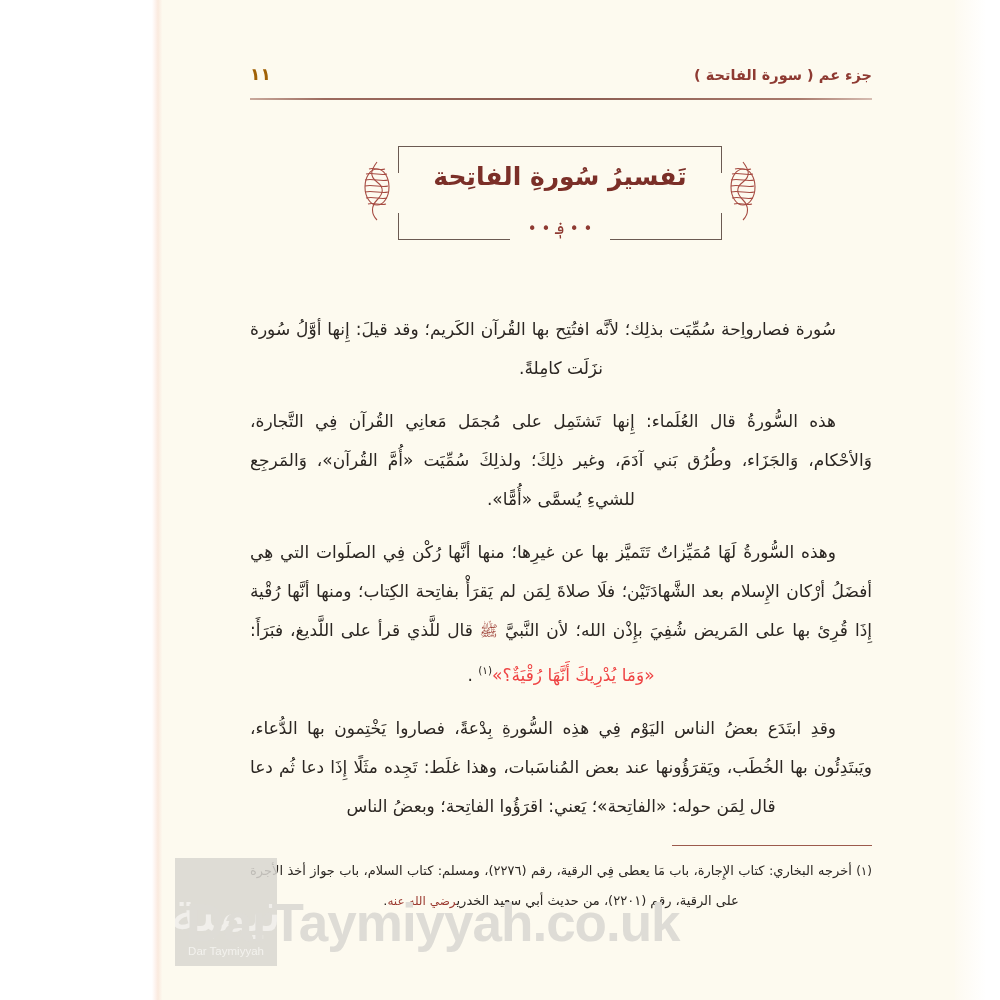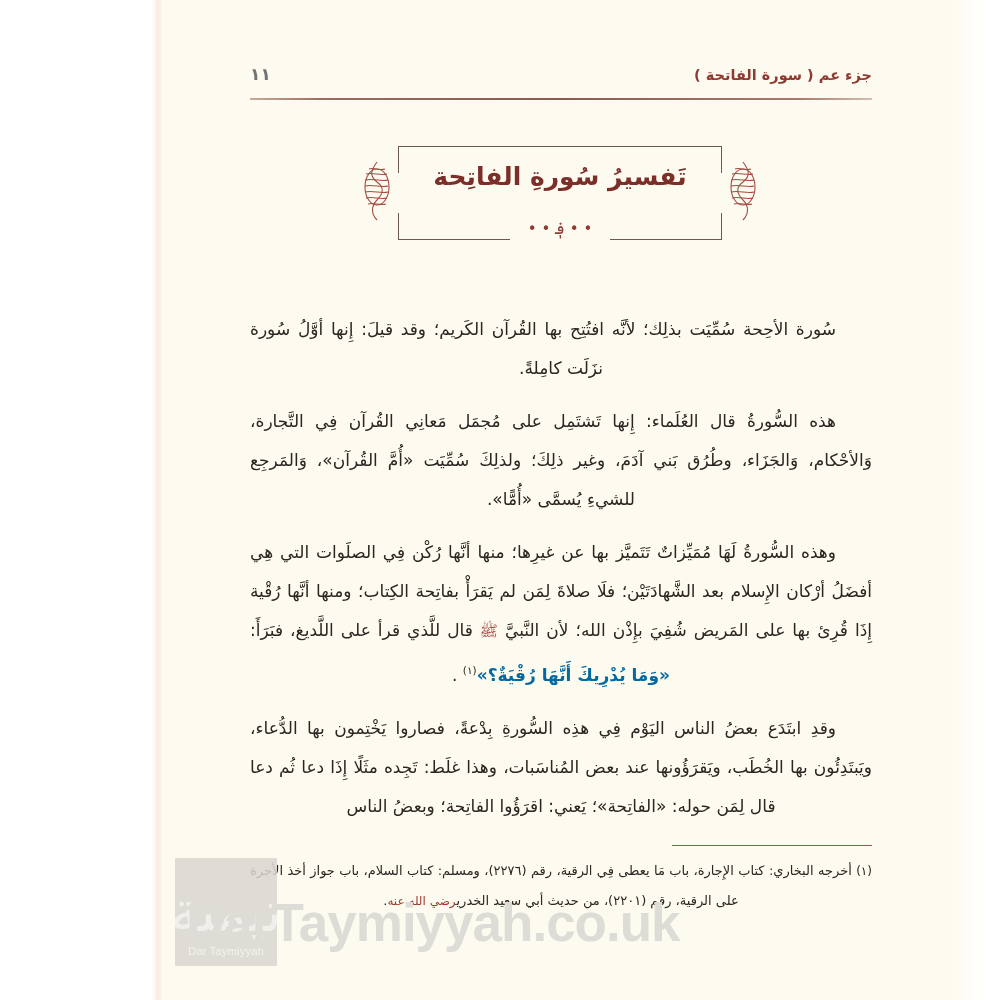--- a/index.html
+++ b/index.html
@@ -61,21 +61,21 @@
   }
   .header-title {
     color: #8e3a32;
     font-family: "DejaVu Sans", sans-serif;
     font-size: 14.5px;
     font-weight: bold;
     letter-spacing: 0px;
     white-space: nowrap;
   }
   .header-pageno {
-    color: #737373;
+    color: #a16207;
     font-family: "DejaVu Sans", sans-serif;
     font-size: 17px;
     font-weight: bold;
     letter-spacing: 1px;
   }
   .header-rule {
     position: absolute;
     left: 88px; top: 98px;
     width: 622px; height: 2px;
     background: linear-gradient(to right,#c9a99c 0%, #9c6a5e 12%, #8a5b50 50%, #a8796c 88%, #d6bdb2 100%);
@@ -170,22 +170,22 @@
     color: #2b2622;
     font-family: "DejaVu Sans", sans-serif;
     font-size: 17px;
     line-height: 39px;
   }
   .para {
     margin: 0 0 14px 0;
     text-indent: 36px;
   }
   .quote-red {
-    color: #0369a1;
-    font-weight: bold;
+    color: #ef4444;
+    font-weight: normal;
   }
   .sup {
     font-size: 10.5px;
     vertical-align: super;
     color: #2b2622;
   }
   .sallam {
     color: #9b3a30;
     font-size: 15px;
   }
@@ -318,21 +318,21 @@
         <span>•</span>
         <span class="swirl">؋</span>
         <span>•</span>
         <span>•</span>
       </div>
     </div>
 
 
     <div class="body-col">
 
-      <p class="para">سُورة الأحِحة سُمِّيَت بذلِك؛ لأنَّه افتُتِح بها القُرآن الكَريم؛ وقد قيلَ: إِنها أوَّلُ سُورة نزَلَت كامِلةً.</p>
+      <p class="para">سُورة فصارواِحة سُمِّيَت بذلِك؛ لأنَّه افتُتِح بها القُرآن الكَريم؛ وقد قيلَ: إِنها أوَّلُ سُورة نزَلَت كامِلةً.</p>
 
       <p class="para">هذه السُّورةُ قال العُلَماء: إِنها تَشتَمِل على مُجمَل مَعانِي القُرآن فِي التَّجارة، وَالأحْكام، وَالجَزَاء، وطُرُق بَني آدَمَ، وغير ذلِكَ؛ ولذلِكَ سُمِّيَت «أُمَّ القُرآن»، وَالمَرجِع للشيءِ يُسمَّى «أُمًّا».</p>
 
       <p class="para"><span>وهذه السُّورةُ لَهَا مُمَيِّزاتٌ تَتَميَّز بها عن غيرِها؛ منها أنَّها رُكْن فِي الصلَوات التي هِي أفضَلُ أرْكان الإِسلام بعد الشَّهادَتَيْن؛ فلَا صلاةَ لِمَن لم يَقرَأْ بفاتِحة الكِتاب؛ ومنها أنَّها رُقْية إِذَا قُرِئ بها على المَريض شُفِيَ بإِذْن الله؛ لأن النَّبيَّ </span><span class="sallam">ﷺ</span><span> قال للَّذي قرأ على اللَّديغ، فبَرَأَ: </span><span class="quote-red">«وَمَا يُدْرِيكَ أَنَّهَا رُقْيَةٌ؟»</span><span class="sup">(١)</span><span> .</span></p>
 
       <p class="para">وقدِ ابتَدَع بعضُ الناس اليَوْم فِي هذِه السُّورةِ بِدْعةً، فصاروا يَخْتِمون بها الدُّعاء، ويَبتَدِئُون بها الخُطَب، ويَقرَؤُونها عند بعض المُناسَبات، وهذا غلَط: تَجِده مثَلًا إِذَا دعا ثُم دعا قال لِمَن حوله: «الفاتِحة»؛ يَعني: اقرَؤُوا الفاتِحة؛ وبعضُ الناس</p>
     </div>
 
     <div class="fn-rule"></div>
     <div class="footnote"><span class="marker">(١)</span><span> أخرجه البخاري: كتاب الإِجارة، باب مَا يعطى فِي الرقية، رقم (٢٢٧٦)، ومسلم: كتاب السلام، باب جواز أخذ الأجرة على الرقية، رقم (٢٢٠١)، من حديث أبي سعيد الخدري</span><span class="radiya">رضي الله عنه</span><span>.</span></div>

